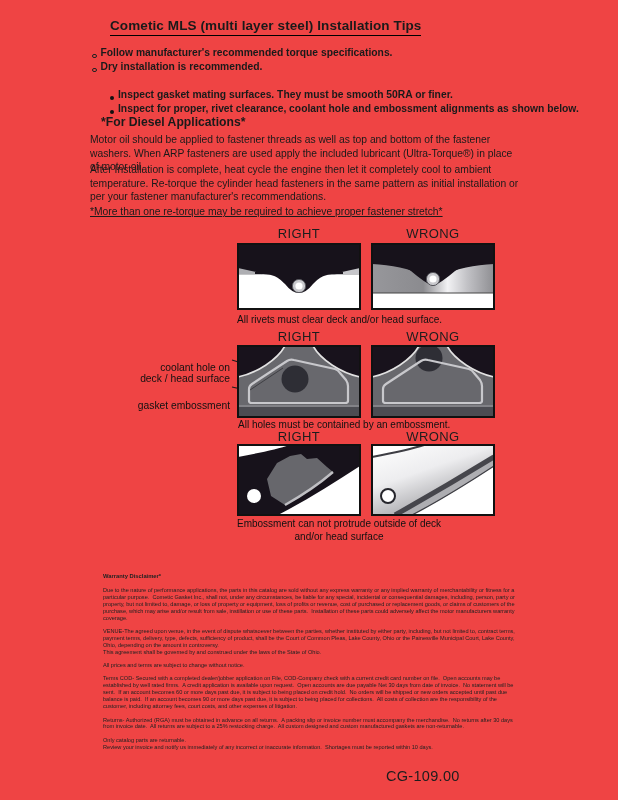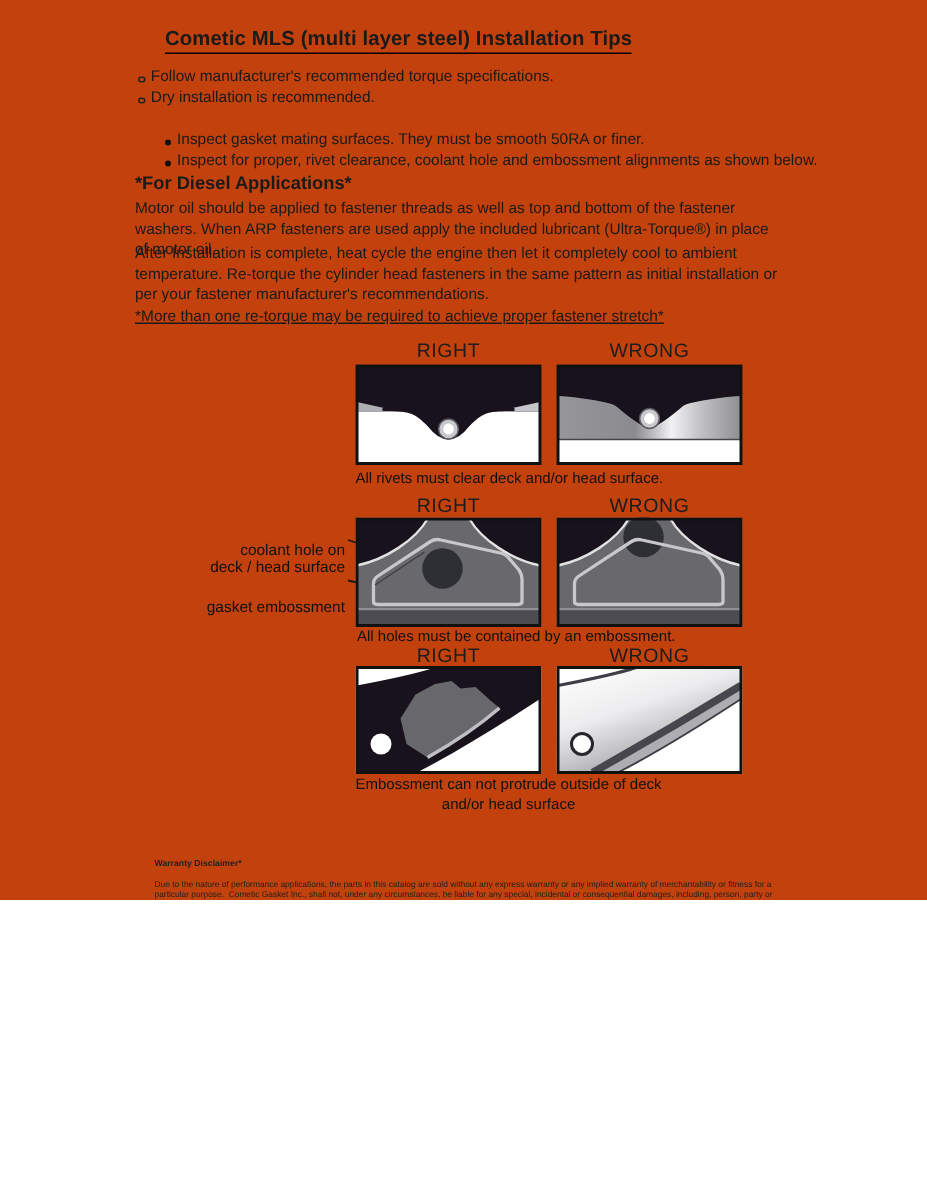--- a/index.html
+++ b/index.html
@@ -1,37 +1,37 @@
 <!DOCTYPE html>
 <html><head>
 <meta charset="utf-8">
 <style>
   * { margin:0; padding:0; box-sizing:border-box; }
   html,body { background:#fff; }
   .page {
-    position:relative; width:618px; height:600px; background:#c2410c;
+    position:relative; width:618px; height:800px; background:#ef4444;
     font-family:"Liberation Sans", sans-serif; color:#1a1a1a; overflow:hidden;
   }
   .abs { position:absolute; }
   .page-title {
     left:110px; top:18px; font-size:13.5px; font-weight:bold;
     border-bottom:1.5px solid #000; padding-bottom:2px; letter-spacing:.1px;
   }
   .bullet-list { left:92px; top:44px; list-style:none; }
-  .bullet-list li, .sub-list li { display:flex; align-items:center; height:14px; font-size:10.3px; }
+  .bullet-list li, .sub-list li { display:flex; align-items:flex-end; height:14px; font-size:10.3px;font-weight:bold; }
   .marker-circle {
     width:4.5px; height:4.5px; border:1px solid #222; border-radius:50%;
     margin:4px 4px 0 0; flex:none;
   }
   .sub-list { left:110px; top:86px; list-style:none; }
   .marker-dot {
     width:4px; height:4px; background:#111; border-radius:50%;
     margin:4.5px 4px 0 0; flex:none;
   }
-  .section-heading { font-size:12.2px; font-weight:bold; }
+  .section-heading { font-size:12.2px; font-weight:bold;margin-left:11px; }
   .body-par { font-size:10.3px; line-height:13.5px; width:432px; }
   .rw-label { font-size:13px; text-align:center; width:124px; color:#1d1d1d; letter-spacing:.4px; }
   .panel { width:124px; }
   .panel svg { display:block; }
   .caption { font-size:10px; color:#111; white-space:pre-line; line-height:12.5px; }
   .leader-label { font-size:10.3px; text-align:right; width:160px; line-height:11px; color:#111;margin-top:19px; }
   .legal { left:103px; top:573px; width:416px; font-size:5.6px; line-height:6.9px; color:#222; }
   .legal h3 { font-size:5.8px; font-weight:bold; margin-bottom:7px; }
   .legal p { margin-bottom:6.5px; white-space:pre-wrap; }
   .page-code { font-size:14.5px; color:#1d1d1d; letter-spacing:.3px; }

